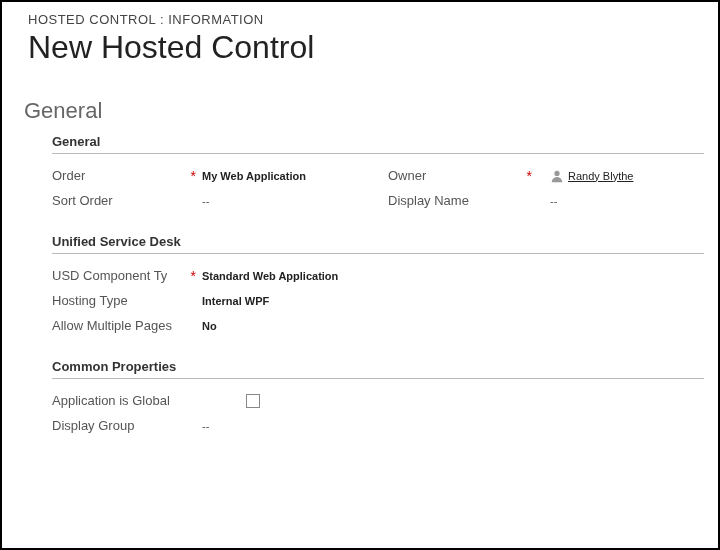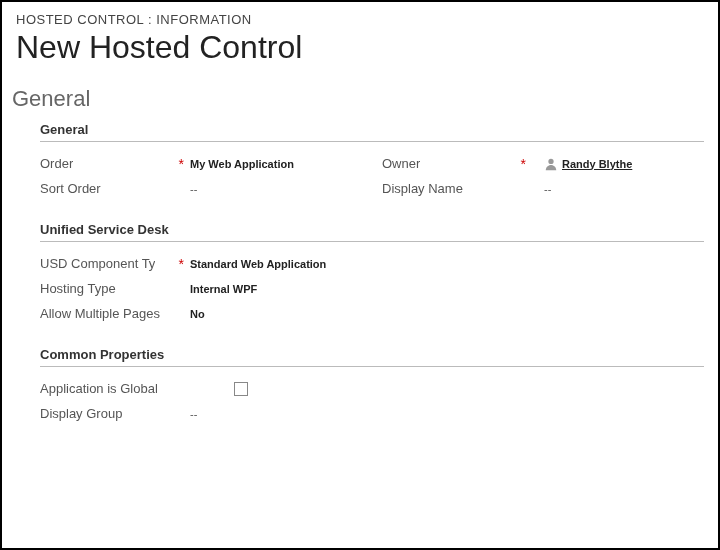--- a/index.html
+++ b/index.html
@@ -1,32 +1,32 @@
 <!DOCTYPE html>
 <html><head>
 <meta charset="utf-8">
 <style>
   * { box-sizing: border-box; margin: 0; padding: 0; }
   html, body { width: 720px; height: 550px; font-family: "Segoe UI", Arial, sans-serif; background: #fff; }
-  .frame { width: 720px; height: 550px; border: 2px solid #000; padding: 10px 14px 0 14px; overflow: hidden; }
+  .frame { width: 720px; height: 550px; border: 2px solid #000; padding: 10px 14px 0 26px; overflow: hidden; }
   .breadcrumb { font-size: 13px; letter-spacing: 0.5px; color: #444; font-weight: 400; }
-  .page-title { font-size: 32px; font-weight: 300; color: #222; margin-top: 2px; margin-bottom: 20px; }
+  .page-title { font-size: 32px; font-weight: 300; color: #222; margin-top: 2px; margin-bottom: 32px; }
   .tab-title { font-size: 22px; font-weight: 300; color: #666; margin-bottom: 10px; margin-left: -4px; }
   .section { margin-left: 24px; margin-bottom: 26px; }
   .section-header { font-size: 13px; font-weight: 700; color: #333; border-bottom: 1px solid #bbb; padding-bottom: 4px; margin-bottom: 14px; }
   .row { display: flex; margin-bottom: 10px; }
   .col { flex: 1; display: flex; align-items: center; }
   .col + .col { margin-left: 20px; gap: 12px; }
   .label-wrap { width: 150px; display: flex; align-items: center; position: relative; }
   .label { font-size: 13px; color: #555; white-space: nowrap; overflow: hidden; text-overflow: clip; max-width: 130px; }
   .req { color: #c00; font-size: 14px; position: absolute; right: 6px; top: 0; }
   .value { font-size: 11px; color: #222; font-weight: 600; flex: 1; }
   .value-plain { font-weight: 400; color: #555; }
   .owner-val { display: flex; align-items: center; gap: 4px; }
-  .owner-name { text-decoration: underline; font-weight: 700; color: #222; }
+  .owner-name { text-decoration: underline; font-weight: 400; color: #222; }
   .person-icon { width: 14px; height: 14px; display: inline-block; }
   .checkbox { width: 14px; height: 14px; border: 1px solid #888; background: #fff; display: inline-block; margin-left: 44px; }
 </style>
 </head>
 <body>
 
 <div class="frame">
   <div class="breadcrumb">HOSTED CONTROL : INFORMATION</div>
   <div class="page-title">New Hosted Control</div>
   <div class="tab-title">General</div>

